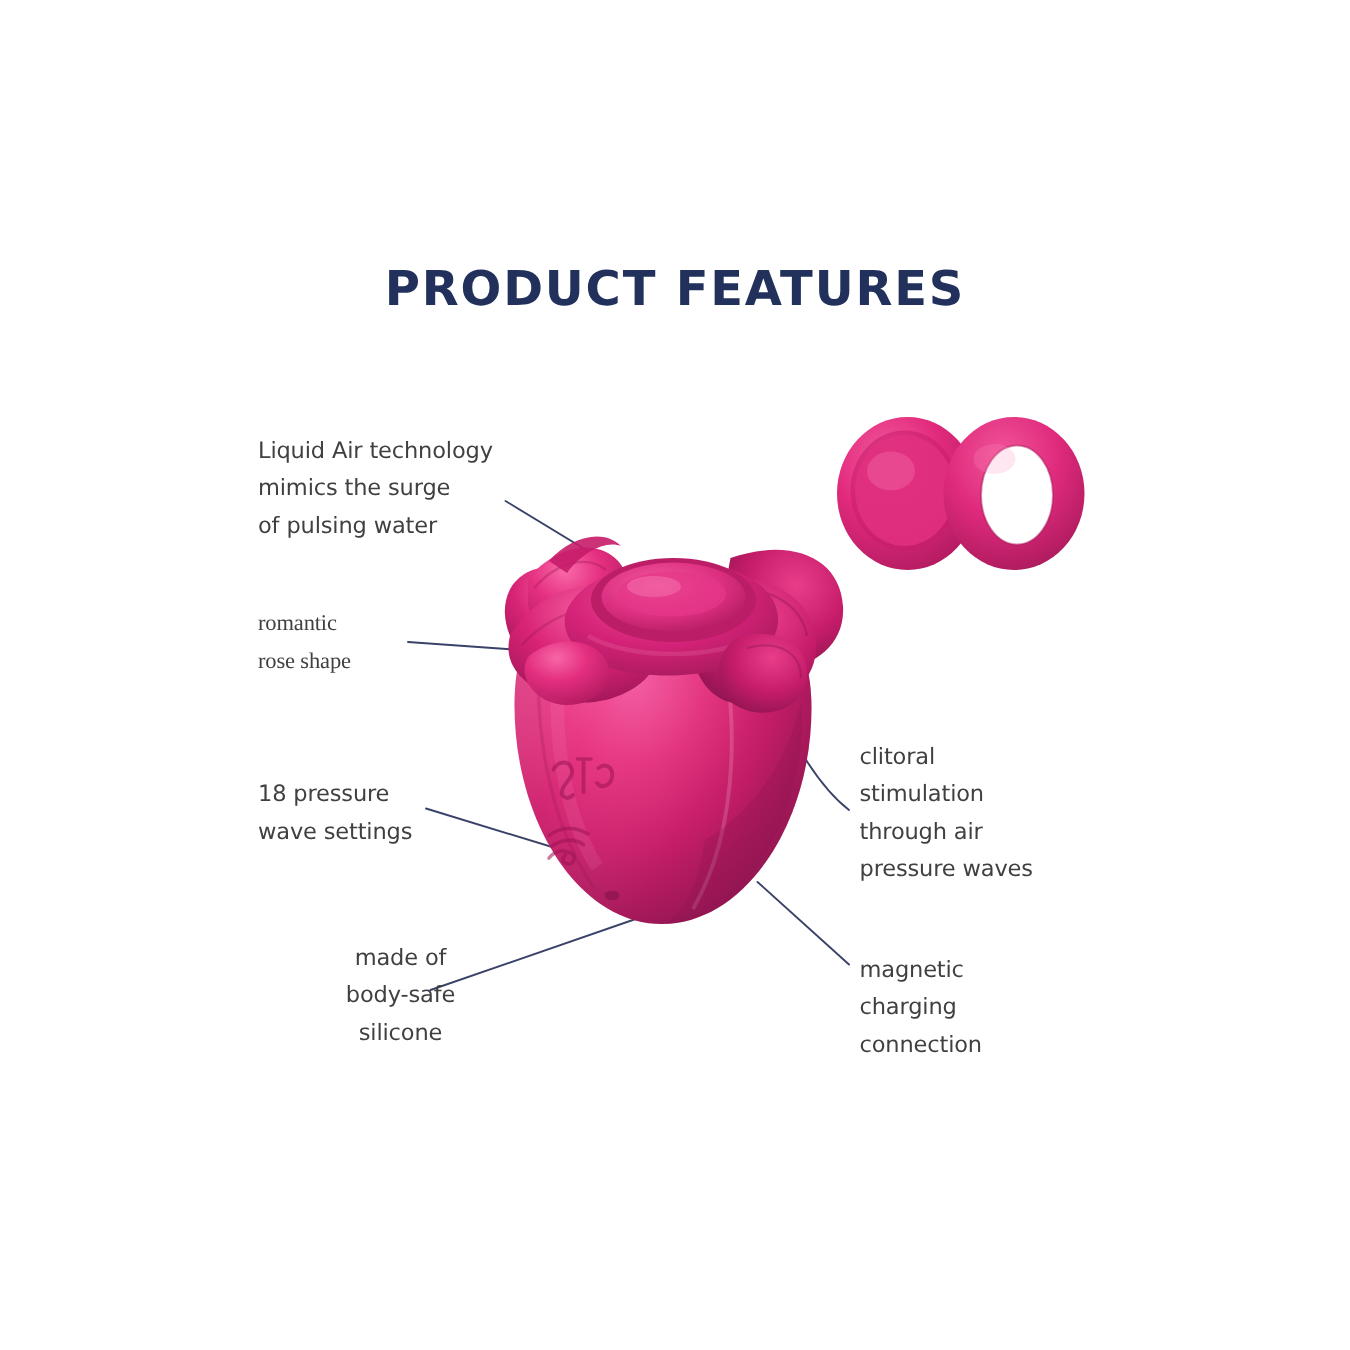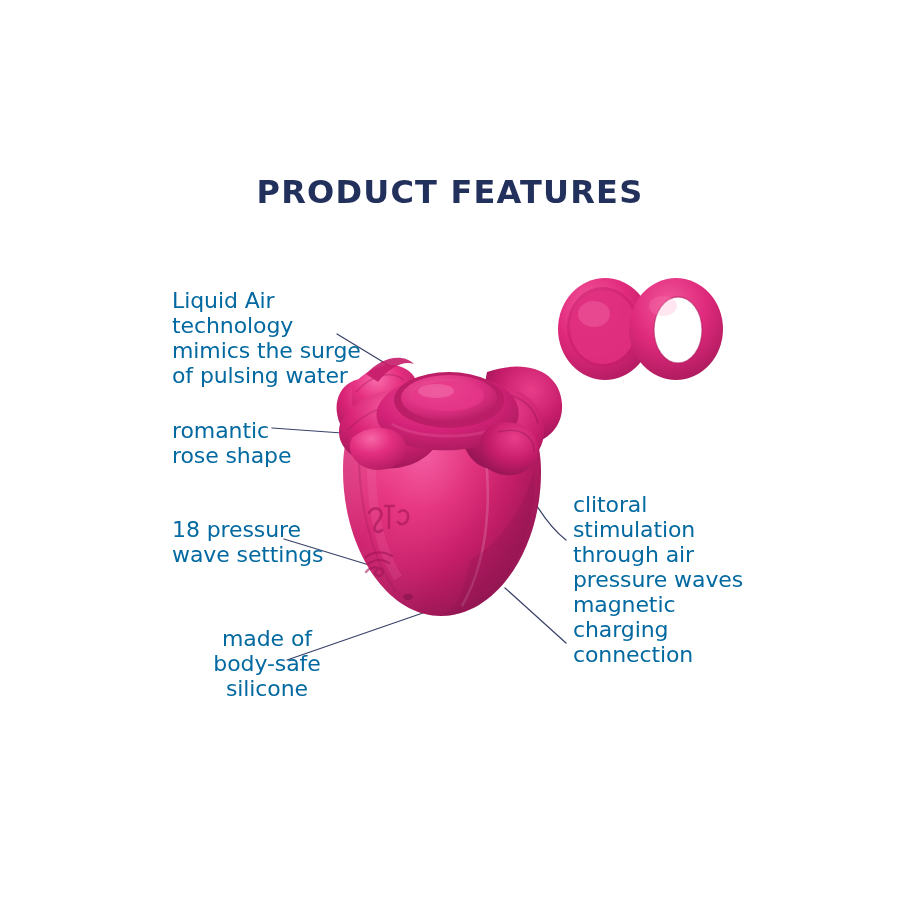--- a/index.html
+++ b/index.html
@@ -31,38 +31,38 @@
     font-weight: bold;
     letter-spacing: 1.2px;
     color: #22305c;
     line-height: 1;
   }
 
   
   .callout {
     position: absolute;
     font-family: "DejaVu Sans", sans-serif;
-    font-size: 22px;
+    font-size: 15px;
     font-weight: 500;
     line-height: 25px;
-    color: #0369a1;
+    color: #404040;
     white-space: pre-line;
     letter-spacing: -0.1px;
   }
   .callout.left  { text-align: left; }
   .callout.right { text-align: left; }
 
   #callout-liquid-air   { left: 172px; top: 288px; width: 230px; }
-  #callout-rose-shape   { left: 172px; top: 418px; width: 190px; }
+  #callout-rose-shape   { left: 172px; top: 404px; width: 190px; font-family: Liberation Serif, serif; }
   #callout-pressure     { left: 172px; top: 517px; width: 210px; }
   #callout-silicone     { left: 172px; top: 626px; width: 190px; text-align: center; }
 
   #callout-cap-label    { left: 573px; top: 385px; width: 220px; }
   #callout-clitoral     { left: 573px; top: 492px; width: 210px; }
-  #callout-magnetic     { left: 573px; top: 592px; width: 200px; }
+  #callout-magnetic     { left: 573px; top: 634px; width: 200px; }
 
   
   #art {
     position: absolute;
     left: 0;
     top: 0;
     width: 900px;
     height: 900px;
   }
 </style>

